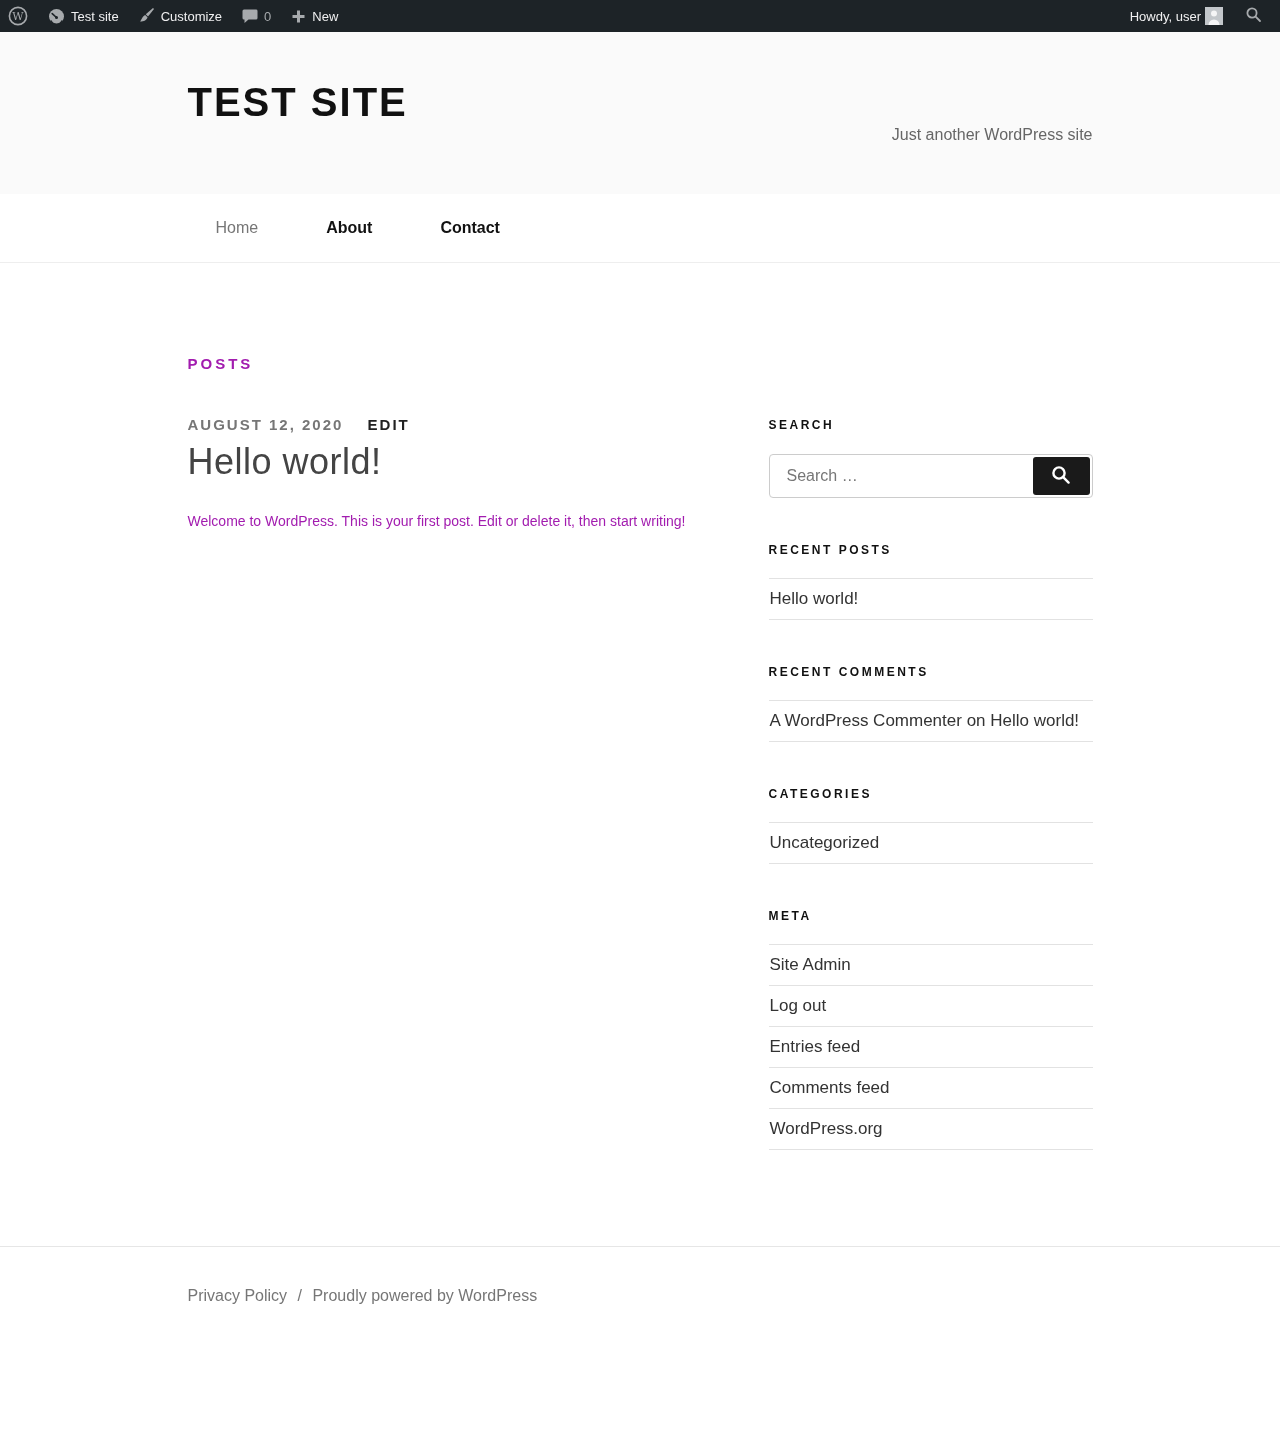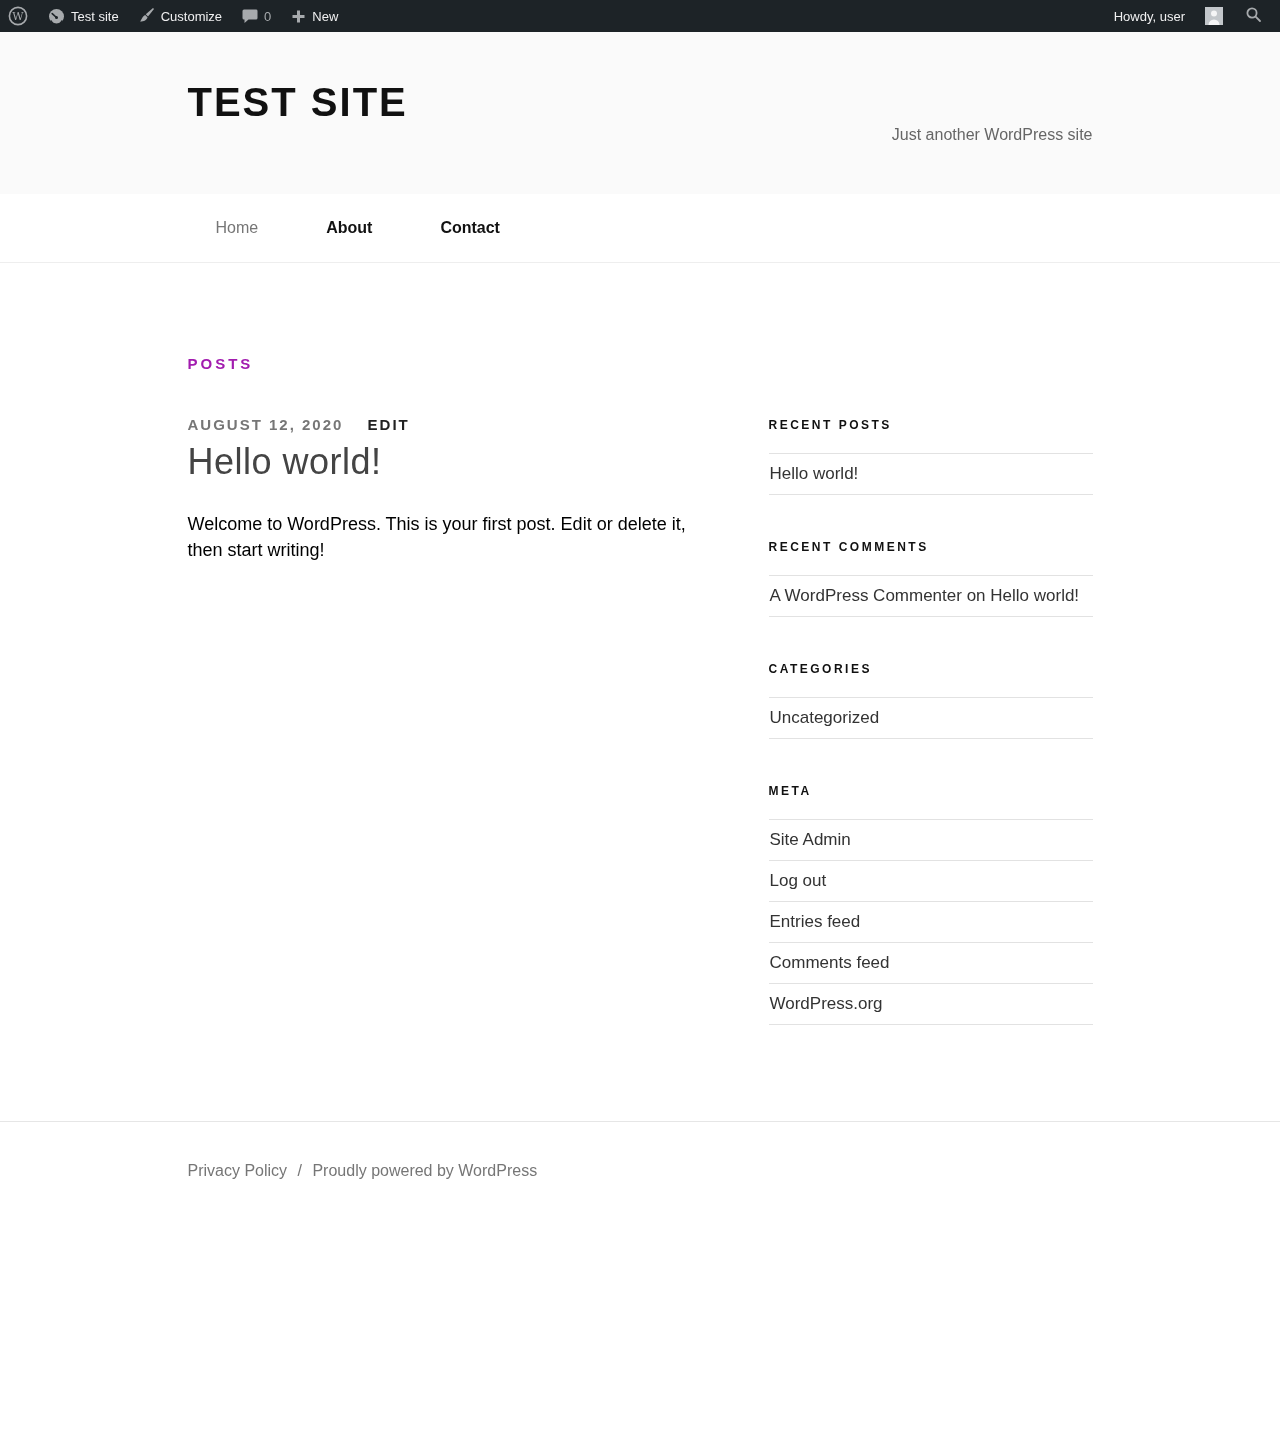--- a/index.html
+++ b/index.html
@@ -23,21 +23,21 @@
   }
   .ab-left, .ab-right { display: flex; align-items: center; height: 100%; }
   .ab-item {
     display: flex; align-items: center; gap: 6px;
     height: 100%; padding: 0 10px;
   }
   .ab-item:first-child { padding-left: 8px; }
   .ab-item svg { display: block; }
   .ab-count { color: #a7aaad; }
   .ab-right { padding-right: 10px; }
-  .ab-howdy { display: flex; align-items: center; gap: 20px; height: 100%; padding: 0 8px; }
+  .ab-howdy { display: flex; align-items: center; gap: 4px; height: 100%; padding: 0 8px; }
   .ab-avatar { width: 18px; height: 18px; display: block; }
   .ab-search-btn { display: flex; align-items: center; height: 100%; padding: 0 8px; margin-left: 6px; background: none; border: none; }
 
   
   .site-header { background: #fafafa; padding: 50px 0 50px; }
   .wrap { width: 905px; margin: 0 auto; }
   .site-title {
     font-size: 40px; font-weight: bold; letter-spacing: 2px;
     color: #111; text-transform: uppercase; display: inline-block; line-height: 1;
   }
@@ -56,21 +56,21 @@
   .sidebar { width: 324px; margin-top: 63px; }
 
   .posts-heading {
     font-size: 15px; font-weight: bold; letter-spacing: 3px;
     color: #a21caf; text-transform: uppercase;
   }
   .entry-meta { margin-top: 44px; font-size: 15px; font-weight: bold; letter-spacing: 2px; }
   .entry-date { color: #767676; }
   .entry-edit { color: #222; margin-left: 18px; }
   .entry-title { margin-top: 8px; font-size: 36px; font-weight: normal; color: #444; letter-spacing: 0.5px; }
-  .entry-body { margin-top: 28px; font-size: 18px; line-height: 1.45; color: #000000; }
+  .entry-body { margin-top: 28px; font-size: 14px; line-height: 1.45; color: #a21caf; }
 
   
   .widget { margin-top: 45px; }
   .widget:first-child { margin-top: 0; }
   .widget-title {
     font-size: 12px; font-weight: bold; letter-spacing: 2.5px;
     color: #111; text-transform: uppercase;
   }
   .search-form { position: relative; margin-top: 22px; }
   .search-field {
@@ -199,20 +199,34 @@
         <a class="entry-date">AUGUST 12, 2020</a>
         <a class="entry-edit">EDIT</a>
       </div>
       <h1 class="entry-title"><a>Hello world!</a></h1>
       <p class="entry-body">Welcome to WordPress. This is your first post. Edit or delete it, then start writing!</p>
     </article>
   </main>
 
   <aside class="sidebar">
 
+    <section class="widget">
+      <h2 class="widget-title">SEARCH</h2>
+      <form class="search-form">
+        <input class="search-field" type="text" placeholder="Search …" style="">
+        <button class="search-submit" type="submit">
+          <span>
+            <svg width="22" height="22" viewBox="0 0 22 22">
+              <circle cx="9" cy="9" r="5.6" fill="none" stroke="#ffffff" stroke-width="2.4"></circle>
+              <path d="M13.4 13.4 L18.6 18.6" stroke="#ffffff" stroke-width="2.4" stroke-linecap="round"></path>
+            </svg>
+          </span>
+        </button>
+      </form>
+    </section>
 
     <section class="widget">
       <h2 class="widget-title">RECENT POSTS</h2>
       <ul>
         <li><a>Hello world!</a></li>
       </ul>
     </section>
 
     <section class="widget">
       <h2 class="widget-title">RECENT COMMENTS</h2>

